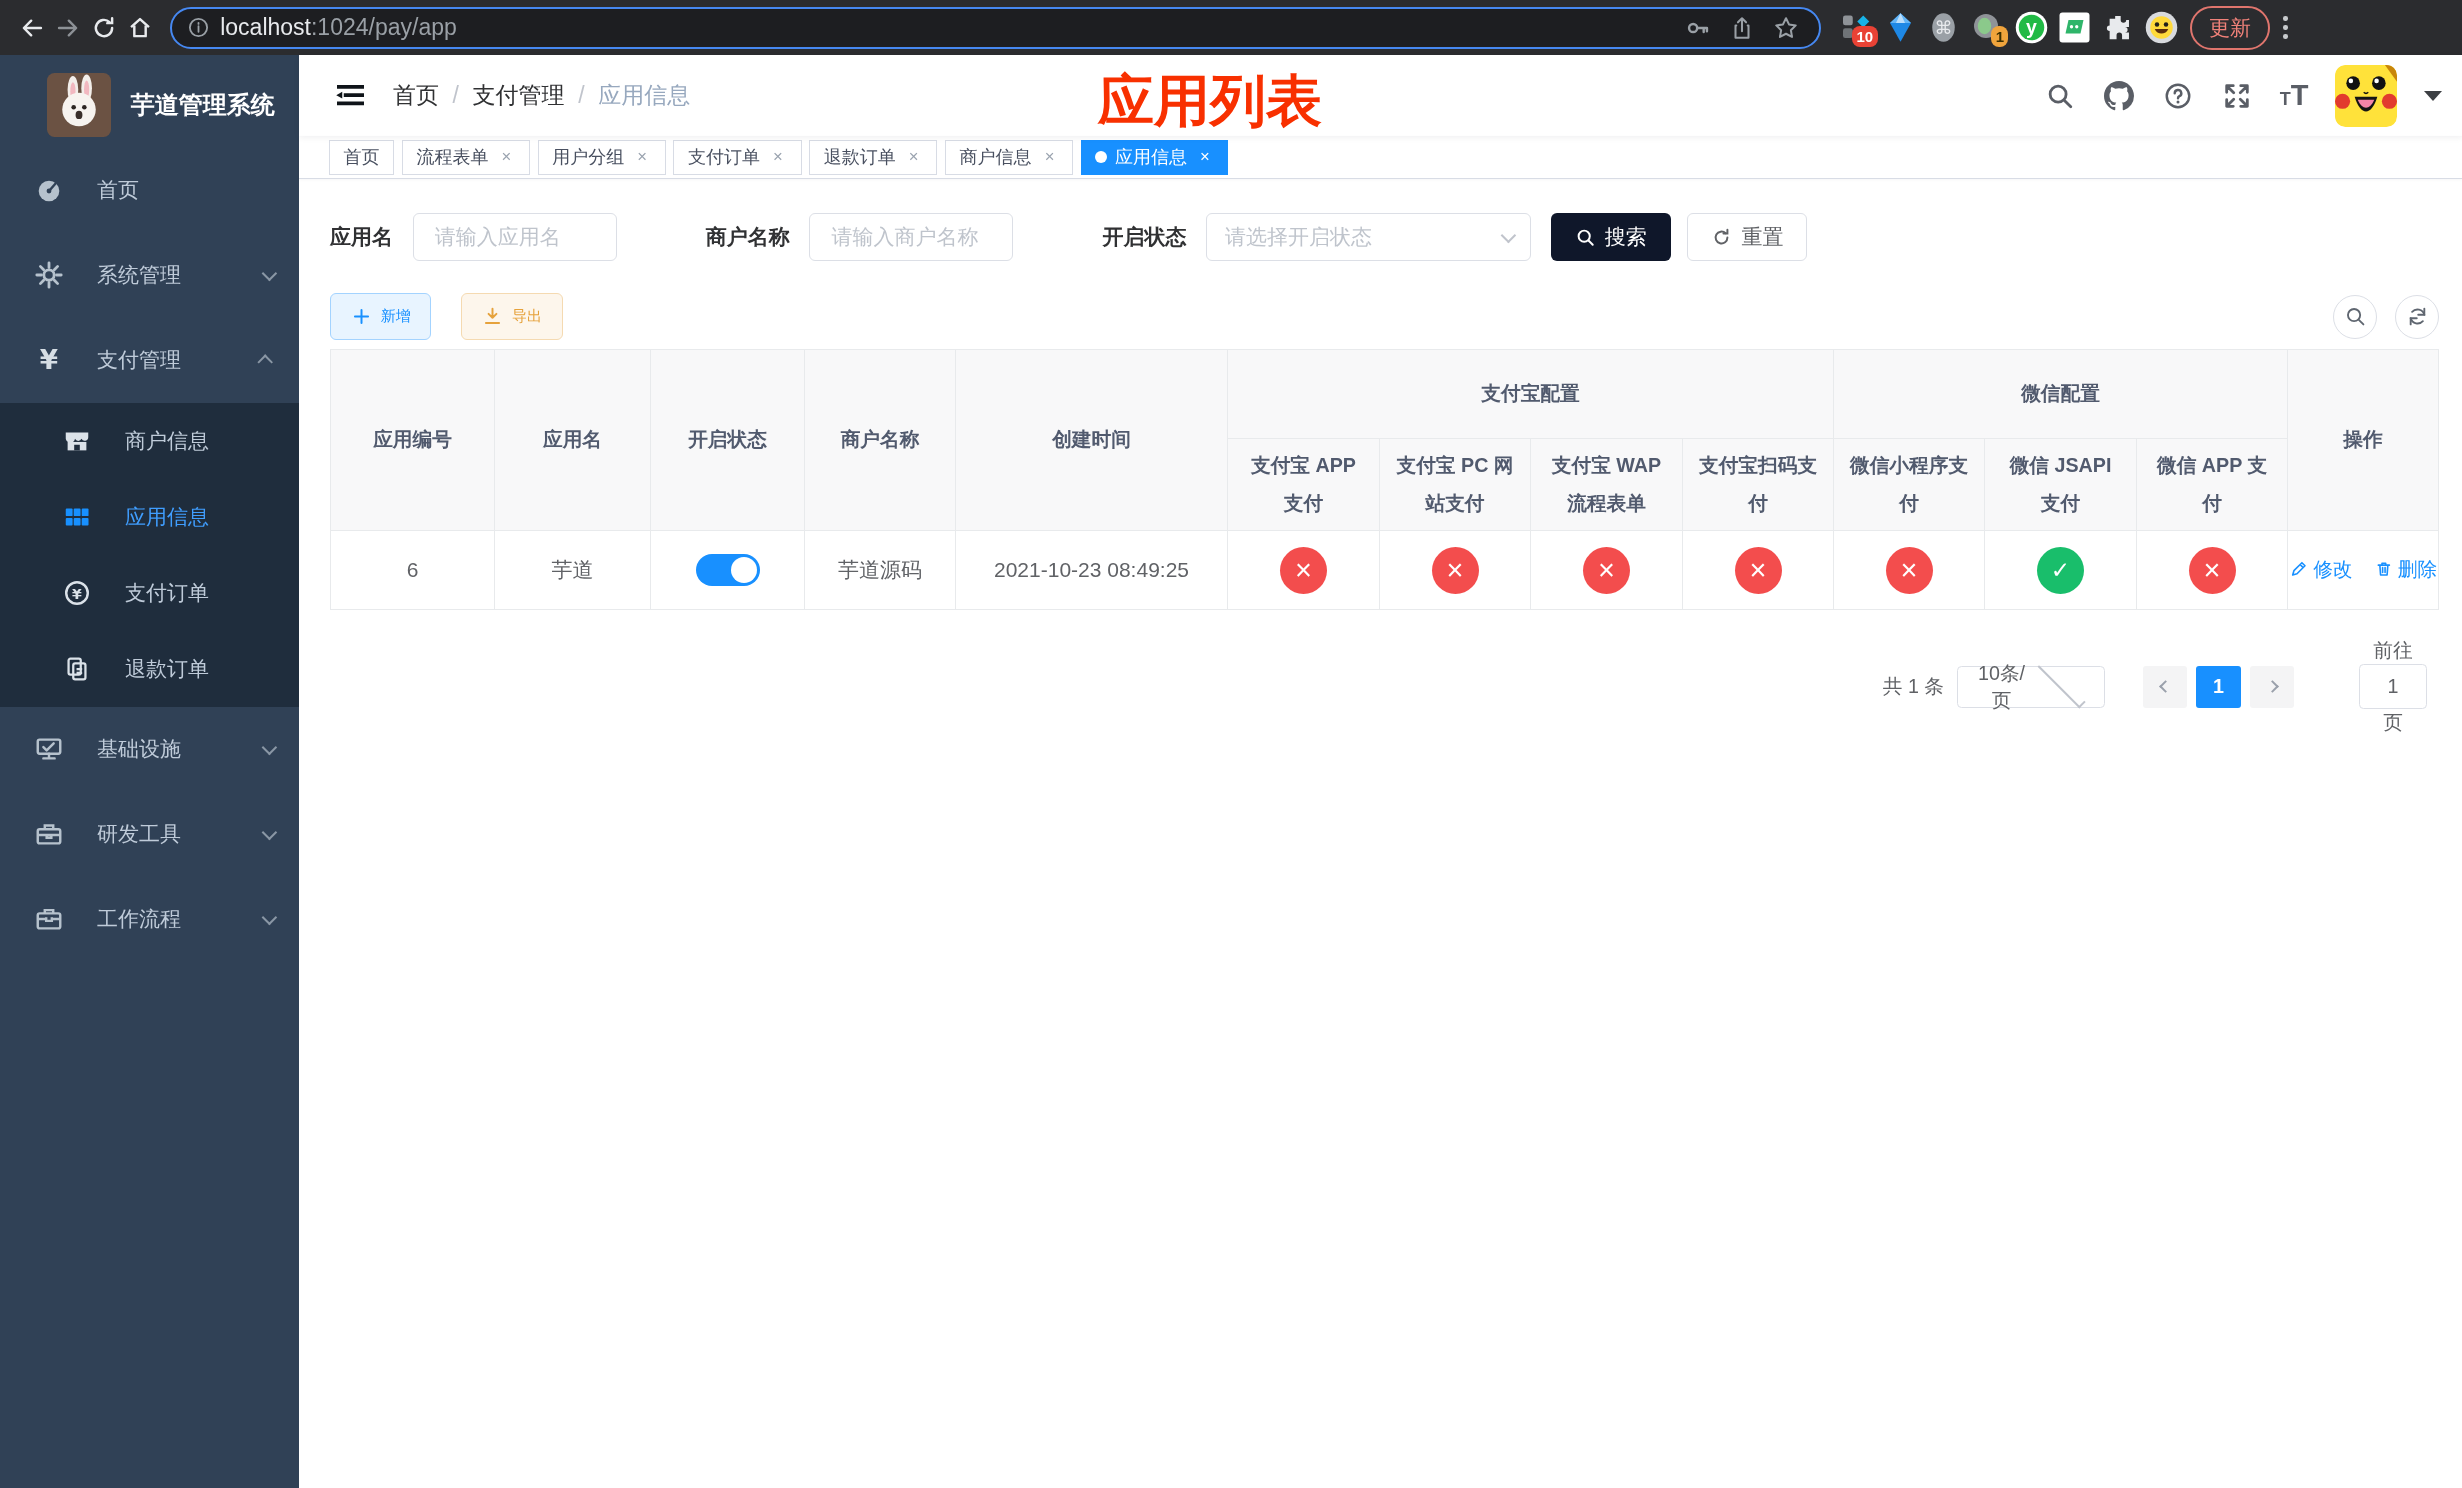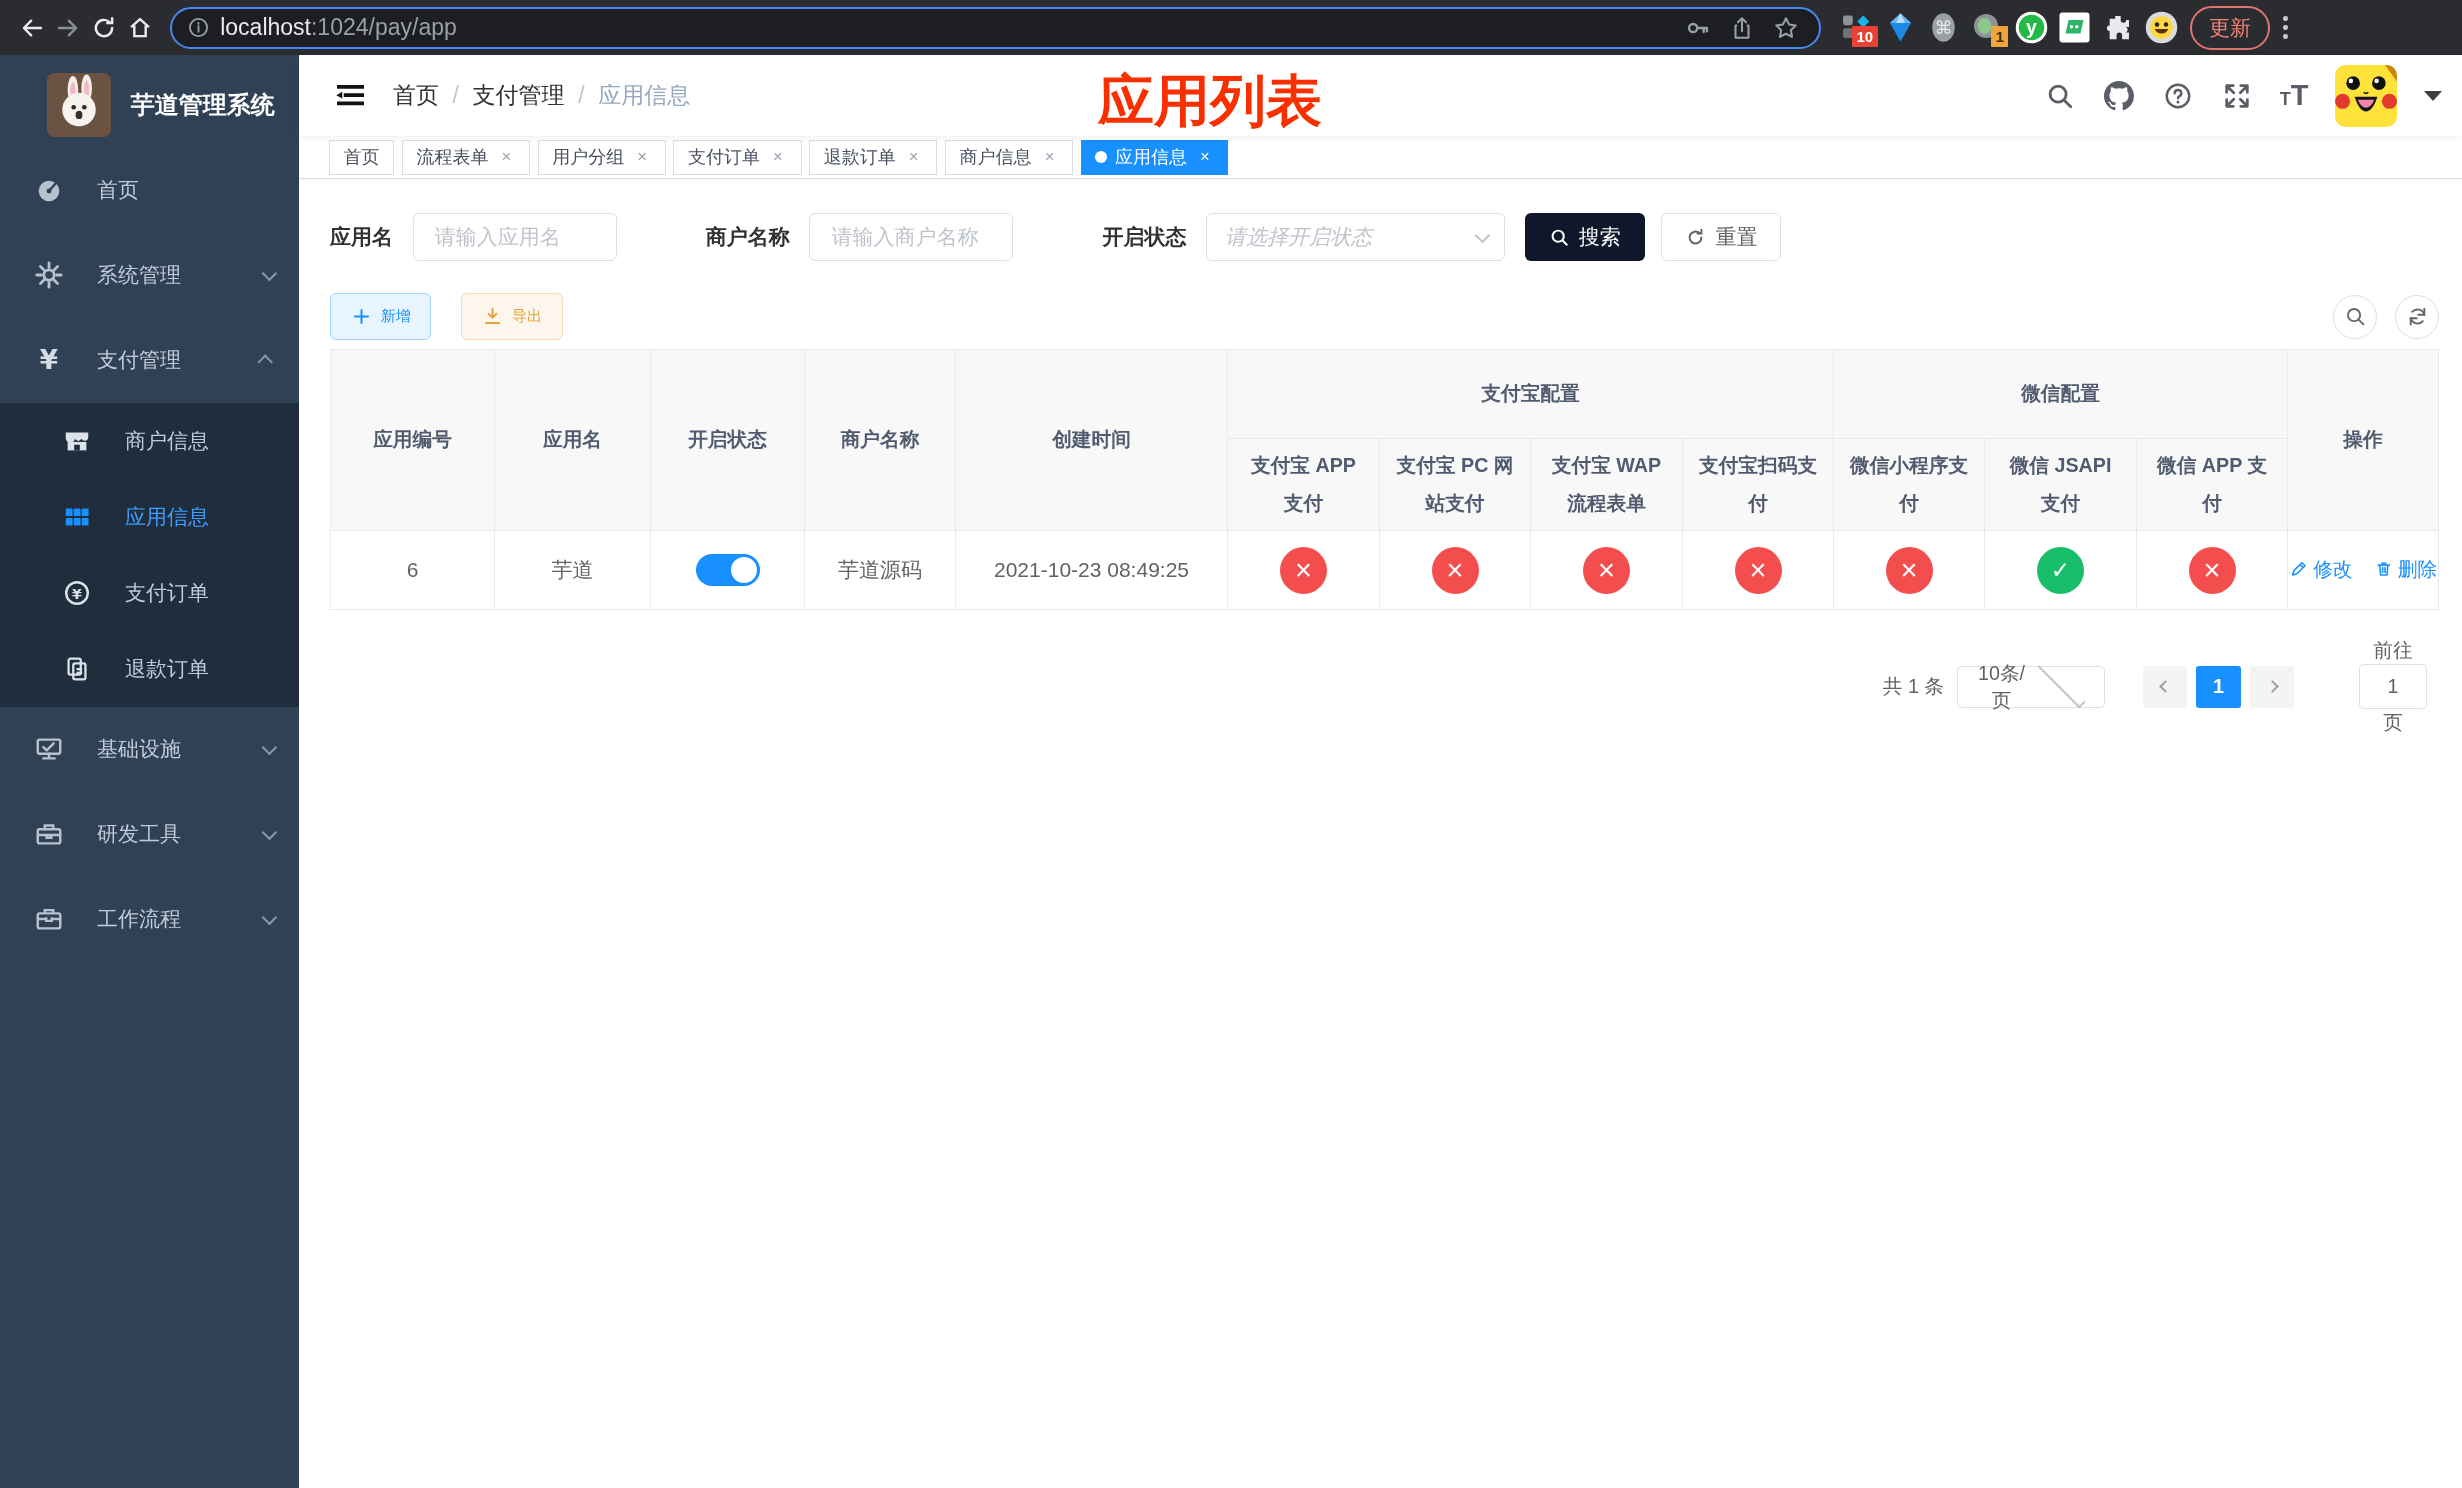--- a/index.html
+++ b/index.html
@@ -12,21 +12,21 @@
   .bicon { width:36px; height:36px; display:flex; align-items:center; justify-content:center; border-radius:50%; flex:0 0 auto; }
   .bicon svg { width:26px; height:26px; }
   .urlbar { flex:1; height:42px; max-width:1651px; background:#1d1e21; border:2.3px solid #4688f1; border-radius:22px;
     display:flex; align-items:center; margin:0 12px; padding:0 15px; }
   .url-text { font-size:23px; color:#e8eaed; margin-left:10.6px; flex:1; white-space:nowrap; overflow:hidden; }
   .url-text .dim { color:#9aa0a6; }
   .urlbar .bicon { margin-left:7.6px; }
   .ext-strip { display:flex; align-items:center; gap:10.6px; margin-left:7.6px; }
   .ext { position:relative; width:33px; height:33px; display:flex; align-items:center; justify-content:center; }
   .badge { position:absolute; bottom:-3px; right:-4.5px; background:#e94235; color:#fff; font-size:15px; line-height:1;
-    padding:3px 4.5px; border-radius:1px; font-weight:bold; }
+    padding:3px 4.5px; border-radius:8px; font-weight:bold; }
   .badge.orange { background:#f0a43c; color:#3c2f00; }
   .update-pill { border:2.3px solid #e0756d; color:#f08179; font-size:21px; border-radius:23px; padding:6px 16.7px;
     margin-left:12px; white-space:nowrap; }
   .kebab { width:10.6px; height:33px; margin-left:10.6px; display:flex; flex-direction:column; align-items:center; justify-content:center; gap:4.5px; }
   .kebab i { width:4.5px; height:4.5px; border-radius:50%; background:#c7cacd; }
 
   
   .app { display:flex; height:1434px; }
   .sidebar { width:299px; background:#304156; color:#bfcbd9; flex:0 0 auto; }
   .logo-row { height:88px; display:flex; align-items:center; padding:12px 0 0 47px; }
@@ -77,22 +77,22 @@
   .tab.active .close-icon { color:#fff; }
 
   
   .content { flex:1; padding:0 24px 0 31px; }
   .filter-row { margin-top:34px; display:flex; align-items:center; }
   .f-label { font-size:21px; font-weight:bold; color:#303133; margin-right:19.7px; white-space:nowrap; }
   .f-input { width:204px; height:48px; border:1.5px solid #dcdfe6; border-radius:6px; font-size:21px; color:#606266;
     padding:0 21px; outline:none; font-family:inherit; }
   .f-input::placeholder { color:#bfc4cc; }
   .f-sep { width:89px; }
-  .f-select { width:299px; height:48px; border:1.5px solid #dcdfe6; border-radius:6px; display:flex; align-items:center;
-    padding:0 18px; color:#bfc4cc; font-size:21px; cursor:pointer;font-style:italic; }
+  .f-select { width:325px; height:48px; border:1.5px solid #dcdfe6; border-radius:6px; display:flex; align-items:center;
+    padding:0 18px; color:#bfc4cc; font-size:21px; cursor:pointer; }
   .f-select .ph { flex:1; }
   .f-select .chev { border-color:#c0c4cc; }
   .btn { height:48px; border-radius:6px; font-size:21px; display:inline-flex; align-items:center; justify-content:center;
     padding:0 23px; cursor:pointer; border:1.5px solid transparent; white-space:nowrap; }
   .btn svg { width:21px; height:21px; margin-right:9px; }
   .btn-primary { background:#0f172a; color:#fff; margin-left:19.7px; }
   .btn-default { background:#fff; color:#606266; border-color:#dcdfe6; margin-left:16.7px; }
   .toolbar-row { margin-top:32px; display:flex; align-items:center; }
   .btn-sm { height:47px; font-size:15px; padding:0 19.7px; }
   .btn-plain-blue { background:#e8f4ff; border-color:#a3d3ff; color:#1890ff; }

